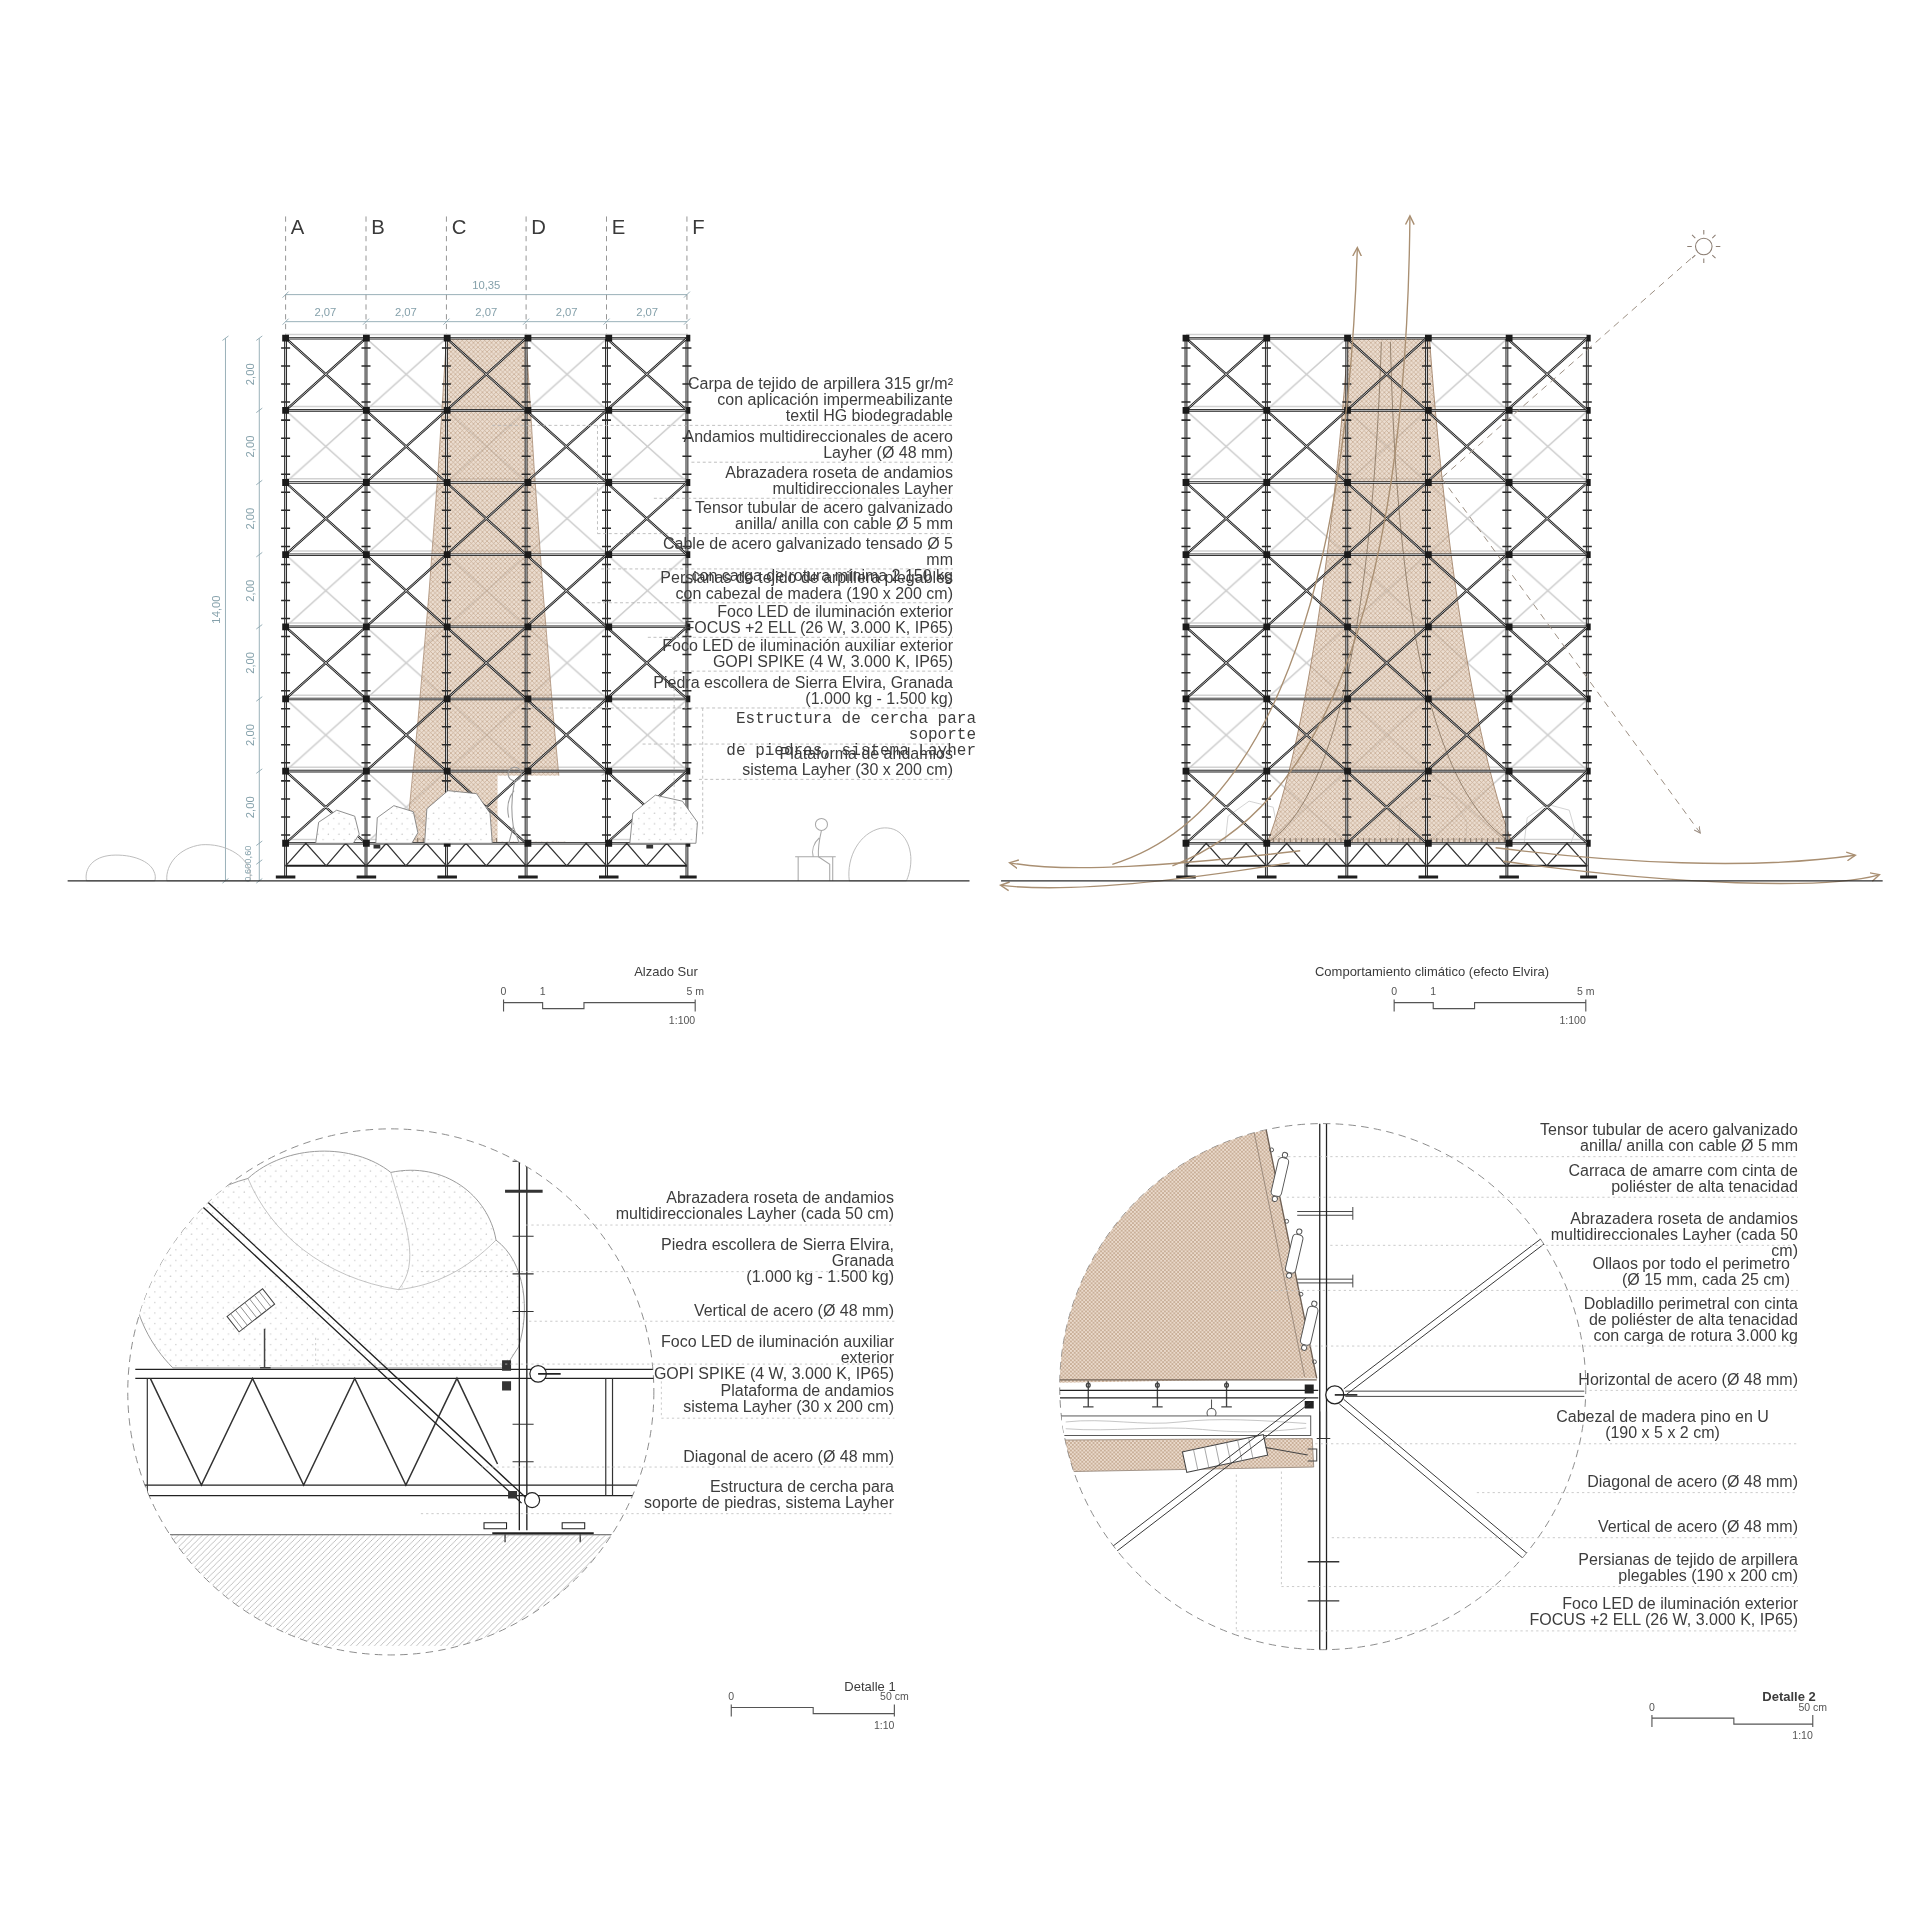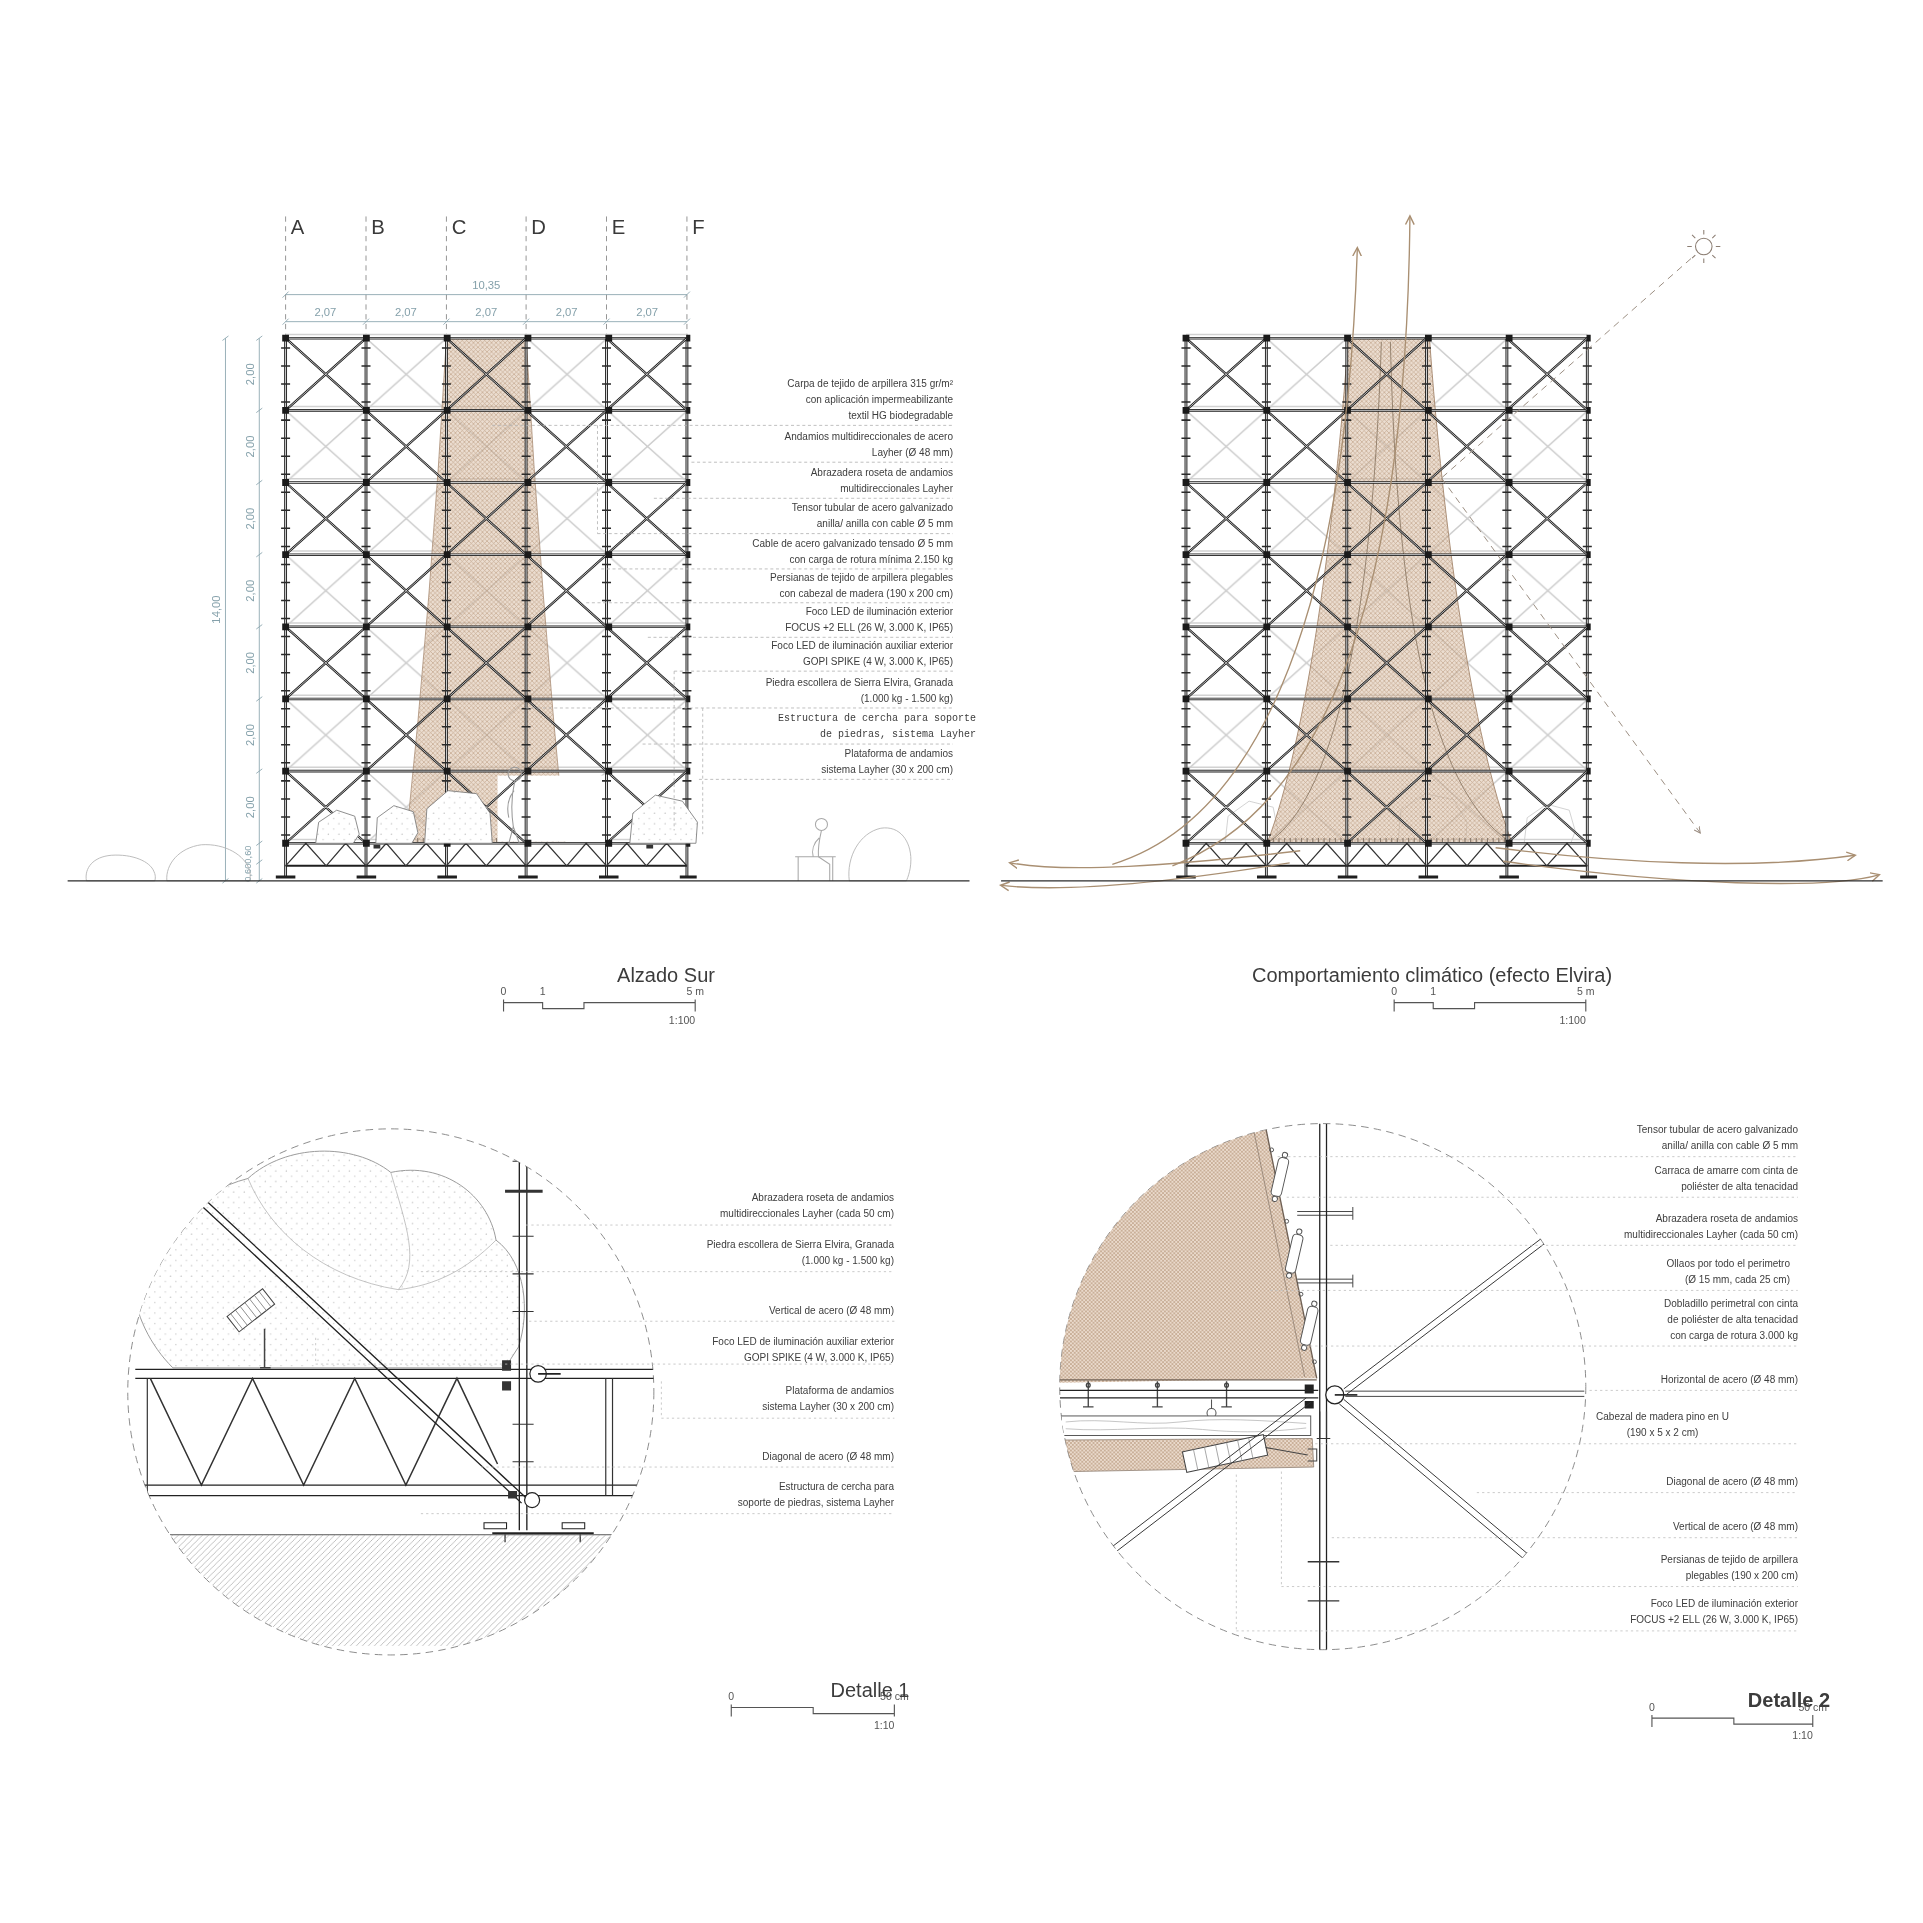--- a/index.html
+++ b/index.html
@@ -1,21 +1,21 @@
 <!DOCTYPE html>
 <html style="font-size:12px"><head>
 <meta charset="utf-8">
 <style>
   html,body{margin:0;padding:0;background:#ffffff;}
   .stage{position:relative;width:1924px;height:1924px;background:#fff;overflow:hidden;
          font-family:"Liberation Sans", sans-serif;}
   svg.draw{position:absolute;left:0;top:0;}
-  .note{position:absolute;color:#3d3d3d;font-size:10px;line-height:16px;
+  .note{position:absolute;color:#3d3d3d;font-size:16px;line-height:16px;
         text-align:right;white-space:pre-line;}
-  .title{position:absolute;color:#3c3c3c;font-size:20px;transform:translateX(-50%);
+  .title{position:absolute;color:#3c3c3c;font-size:13px;transform:translateX(-50%);
          white-space:nowrap;}
 </style>
 </head>
 <body>
 
 <div class="stage">
 
 <svg class="draw" width="1924" height="1924" viewBox="0 0 2560 2560">
   <defs>
     <pattern id="tarpPat" width="6" height="6" patternUnits="userSpaceOnUse">

